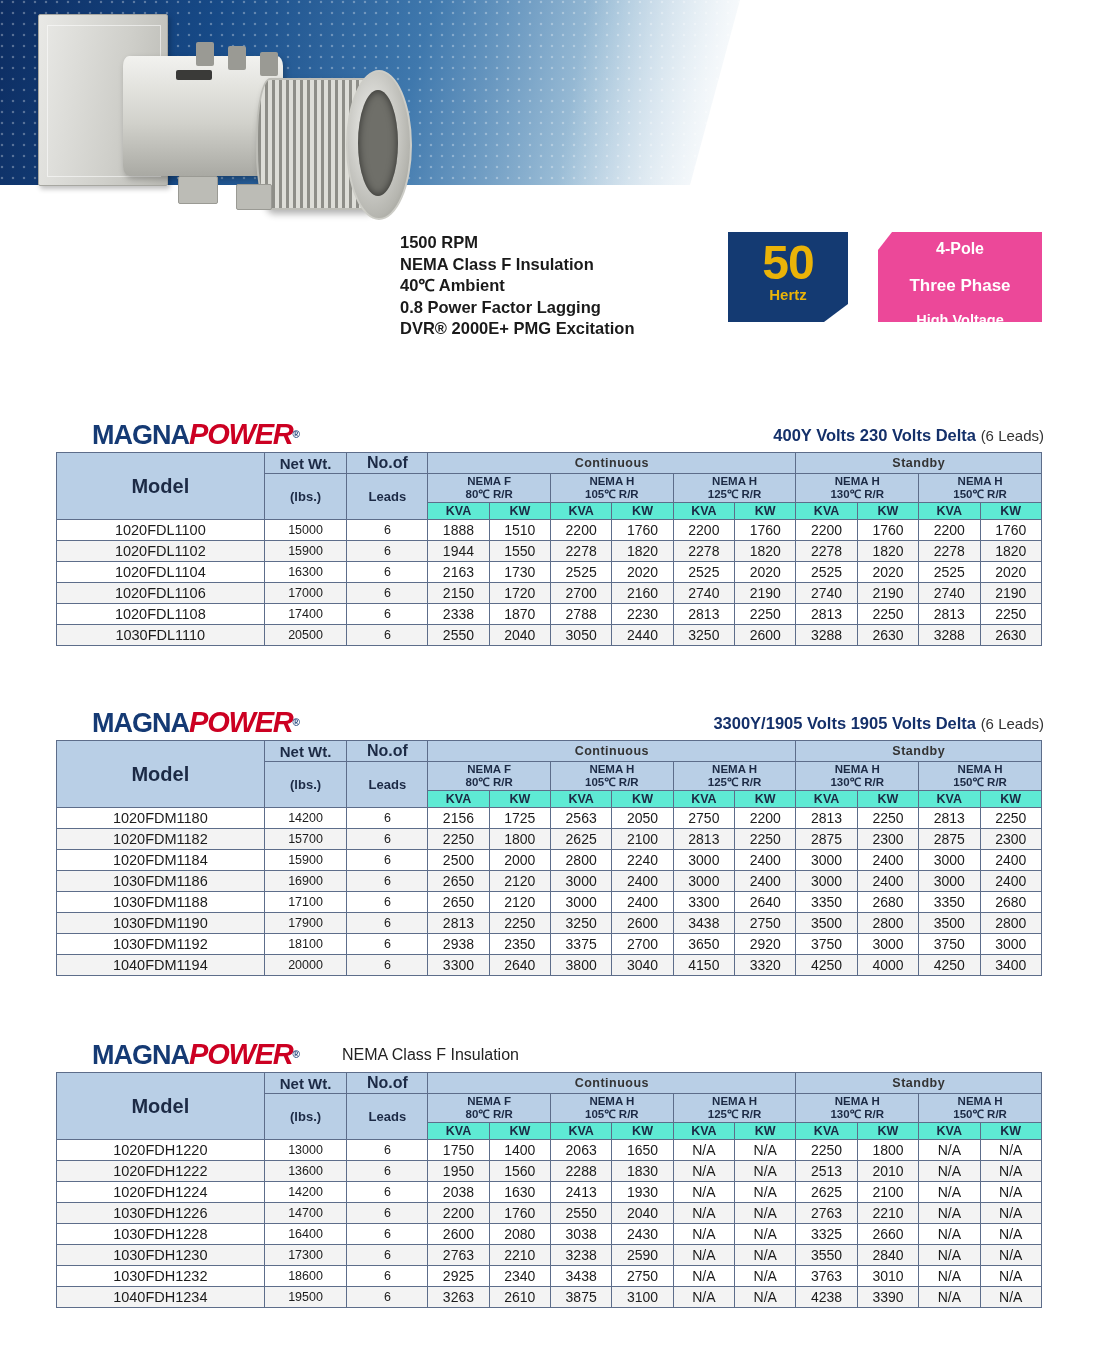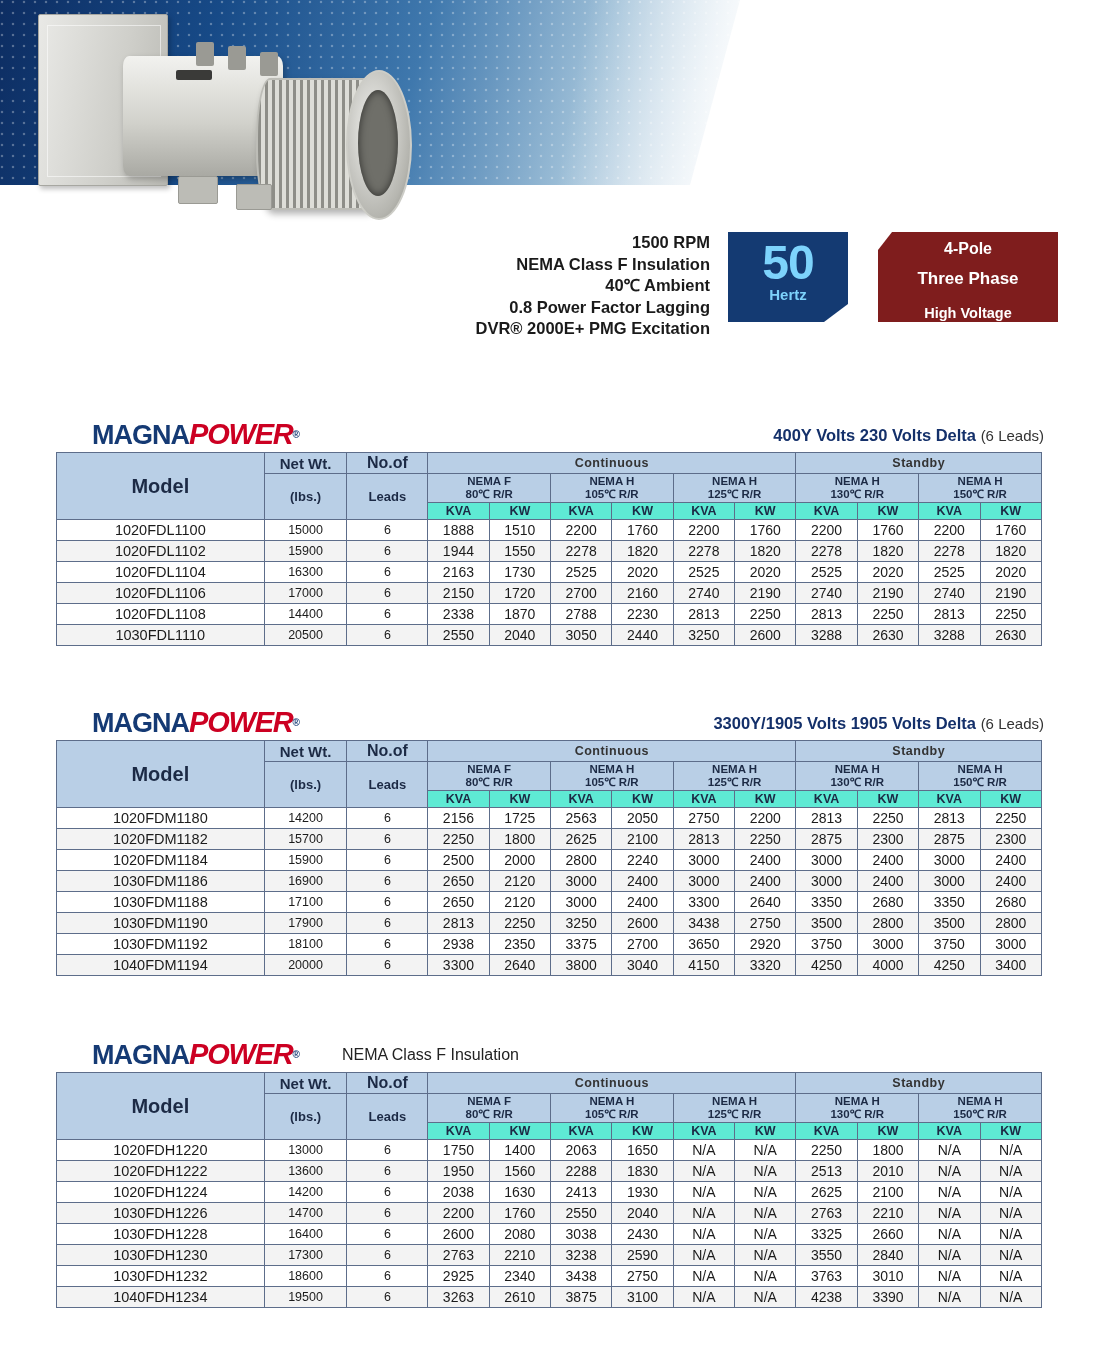--- a/index.html
+++ b/index.html
@@ -69,40 +69,40 @@
   .gen .f2{left:208px;top:176px;width:34px;height:24px;}
   .gen .lug{position:absolute;background:#9a9a94;border-radius:2px;}
   .gen .l1{left:168px;top:34px;width:18px;height:24px;}
   .gen .l2{left:200px;top:38px;width:18px;height:24px;}
   .gen .l3{left:232px;top:44px;width:18px;height:24px;}
   .gen .plate{position:absolute;left:148px;top:62px;width:36px;height:10px;background:#3a3a38;border-radius:2px;}
 
   
   .spec{
     position:absolute;left:400px;top:232px;width:310px;
-    text-align:right;font-size:16.5px;font-weight:bold;line-height:21.5px;color:#1a1a1a;
+    text-align:left;font-size:16.5px;font-weight:bold;line-height:21.5px;color:#1a1a1a;
   }
 
   .hz-badge{
     position:absolute;left:728px;top:232px;width:120px;height:90px;
     background:#143a72;
     clip-path:polygon(0 0, 120px 0, 120px 72px, 96px 90px, 0 90px);
-    color:#7dd3fc;text-align:center;
+    color:#eab308;text-align:center;
   }
   .hz-badge .num{font-size:48px;font-weight:bold;line-height:50px;padding-top:6px;letter-spacing:-1px;}
   .hz-badge .unit{font-size:15px;font-weight:bold;margin-top:-2px;}
 
   .pole-badge{
-    position:absolute;left:878px;top:232px;width:180px;height:90px;
-    background:#7f1d1d;
+    position:absolute;left:878px;top:232px;width:164px;height:90px;
+    background:#ec4899;
     clip-path:polygon(14px 0, 180px 0, 180px 90px, 0 90px, 0 18px);
     color:#fff;text-align:center;
   }
   .pole-badge .l1{font-size:16px;font-weight:bold;padding-top:8px;}
-  .pole-badge .l2{font-size:17px;font-weight:bold;margin-top:11px;}
+  .pole-badge .l2{font-size:17px;font-weight:bold;margin-top:18px;}
   .pole-badge .l3{font-size:14.5px;font-weight:bold;margin-top:16px;}
 
   
   .logo{font-family:"Liberation Sans", sans-serif;font-weight:bold;white-space:nowrap;}
   .logo .magna{color:#153a74;font-size:27px;letter-spacing:-1px;}
   .logo .power{color:#cc0022;font-size:29px;letter-spacing:-1.2px;font-style:italic;}
   .logo .reg{color:#153a74;font-size:10px;vertical-align:super;}
 
   
   .section{position:absolute;left:0;width:1098px;}
@@ -266,21 +266,21 @@
           <td class="val">2160</td>
           <td class="val">2740</td>
           <td class="val">2190</td>
           <td class="val">2740</td>
           <td class="val">2190</td>
           <td class="val">2740</td>
           <td class="val">2190</td>
         </tr>
         <tr>
           <td class="model">1020FDL1108</td>
-          <td class="wt">14400</td>
+          <td class="wt">17400</td>
           <td class="leads">6</td>
           <td class="val">2338</td>
           <td class="val">1870</td>
           <td class="val">2788</td>
           <td class="val">2230</td>
           <td class="val">2813</td>
           <td class="val">2250</td>
           <td class="val">2813</td>
           <td class="val">2250</td>
           <td class="val">2813</td>

